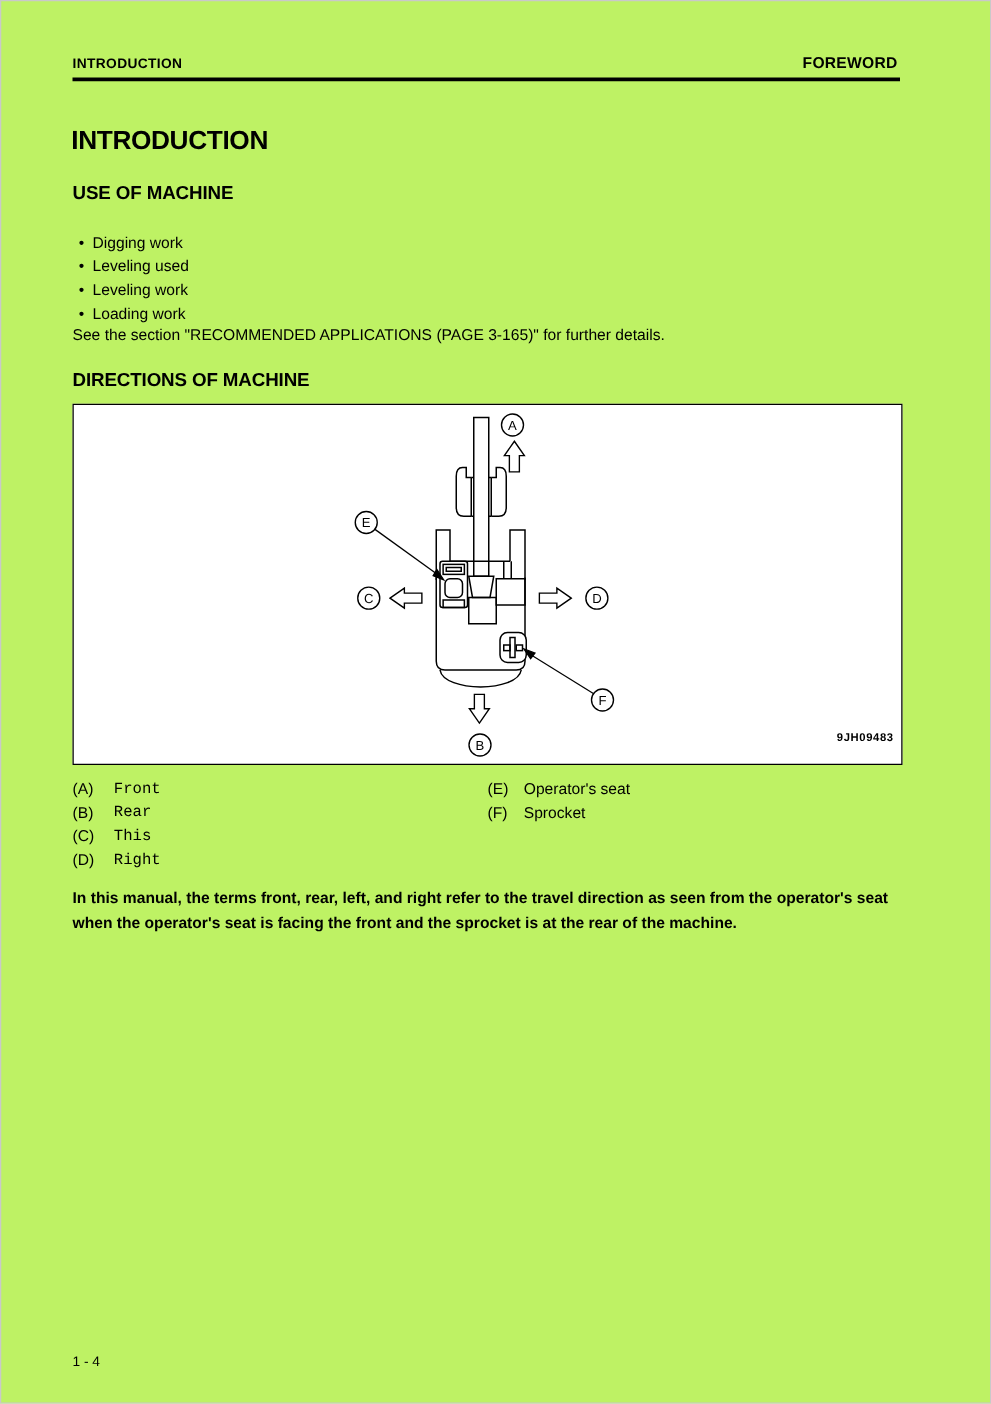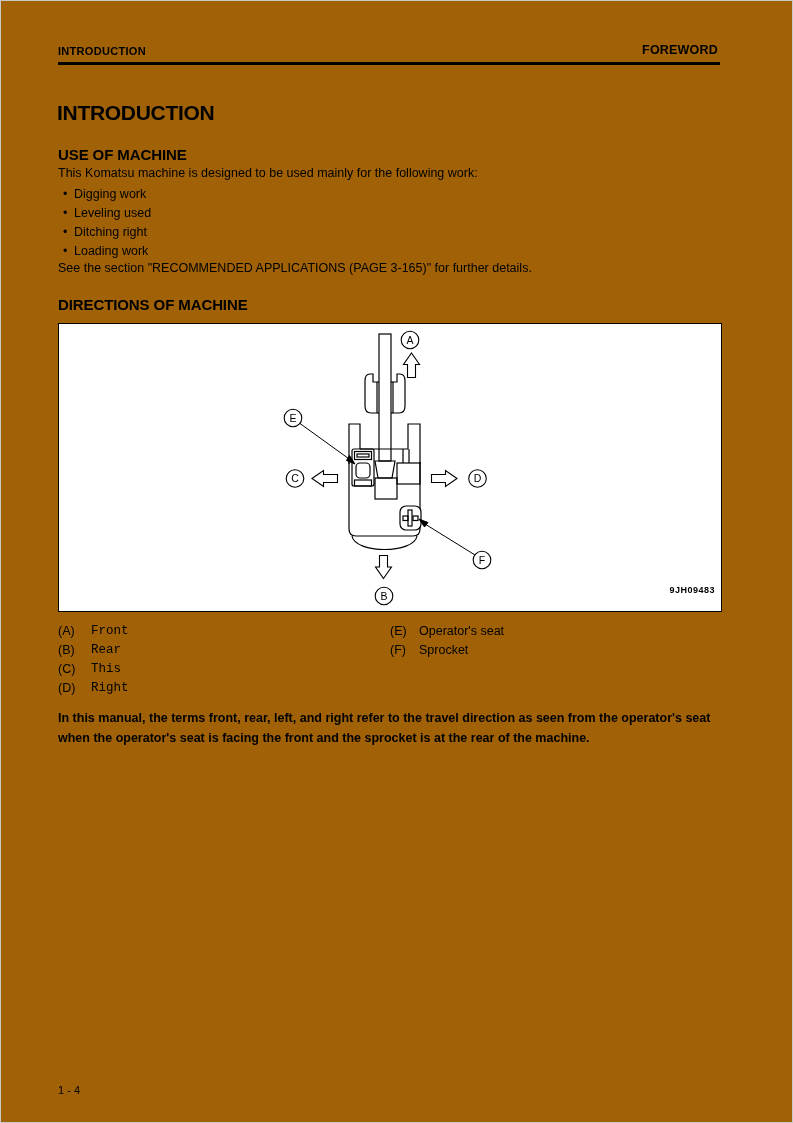--- a/index.html
+++ b/index.html
@@ -1,17 +1,17 @@
 <!DOCTYPE html>
 <html><head>
 <meta charset="utf-8">
 <style>
   html,body { margin:0; padding:0; background:#ffffff; }
   .page {
-    position:relative; width:793px; height:1123px; background:#a16207;
+    position:relative; width:793px; height:1123px; background:#bef264;
     font-family:"Liberation Sans", sans-serif; color:#000;
     box-sizing:border-box; border:1px solid #c9c9c9; overflow:hidden;
   }
   .abs { position:absolute; white-space:nowrap; }
   .hdr-left  { left:57px; top:44px;  font-size:11px;  font-weight:bold; letter-spacing:.3px; }
   .hdr-right { right:74px; top:42px; font-size:12.5px; font-weight:bold; letter-spacing:.2px; }
   .rule { position:absolute; left:57px; top:61px; width:662px; height:3px; background:#000; }
   .title { left:56px; top:100px; font-size:21px; font-weight:bold; letter-spacing:-.3px; }
   .h2 { font-size:15px; font-weight:bold; letter-spacing:-.1px; }
   .h2-use { left:57px; top:145px; }
@@ -45,26 +45,25 @@
 
 <div class="page">
 
   <div class="abs hdr-left">INTRODUCTION</div>
   <div class="abs hdr-right">FOREWORD</div>
   <div class="rule"></div>
 
   <div class="abs title">INTRODUCTION</div>
 
   <div class="abs h2 h2-use">USE OF MACHINE</div>
-  <div class="abs body-text intro">This Komatsu machine is designed to be used mainly for the following work:</div>
 
   <div class="bullets">
     <div class="bullet-item"><span class="marker">•</span><span>Digging work</span></div>
     <div class="bullet-item"><span class="marker">•</span><span>Leveling used</span></div>
-    <div class="bullet-item"><span class="marker">•</span><span>Ditching right</span></div>
+    <div class="bullet-item"><span class="marker">•</span><span>Leveling work</span></div>
     <div class="bullet-item"><span class="marker">•</span><span>Loading work</span></div>
   </div>
 
   <div class="abs body-text outro">See the section "RECOMMENDED APPLICATIONS (PAGE 3-165)" for further details.</div>
 
   <div class="abs h2 h2-dir">DIRECTIONS OF MACHINE</div>
 
   <div class="figure">
     <svg width="662" height="287" viewBox="0 0 662 287">
 

